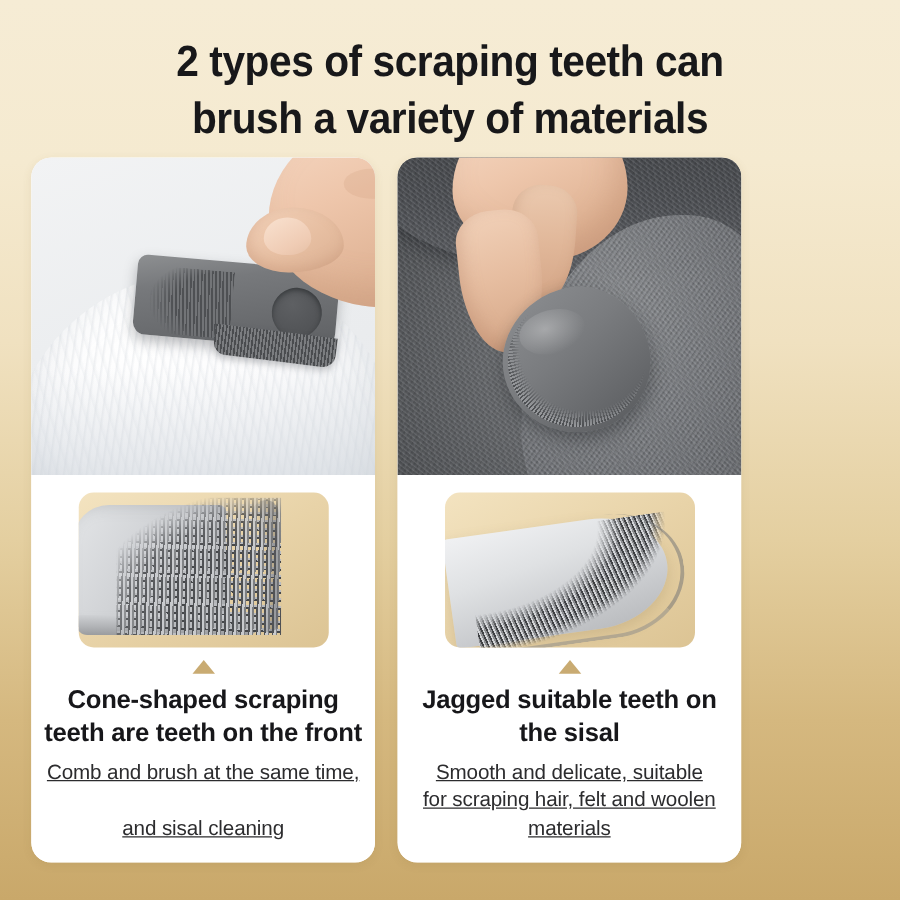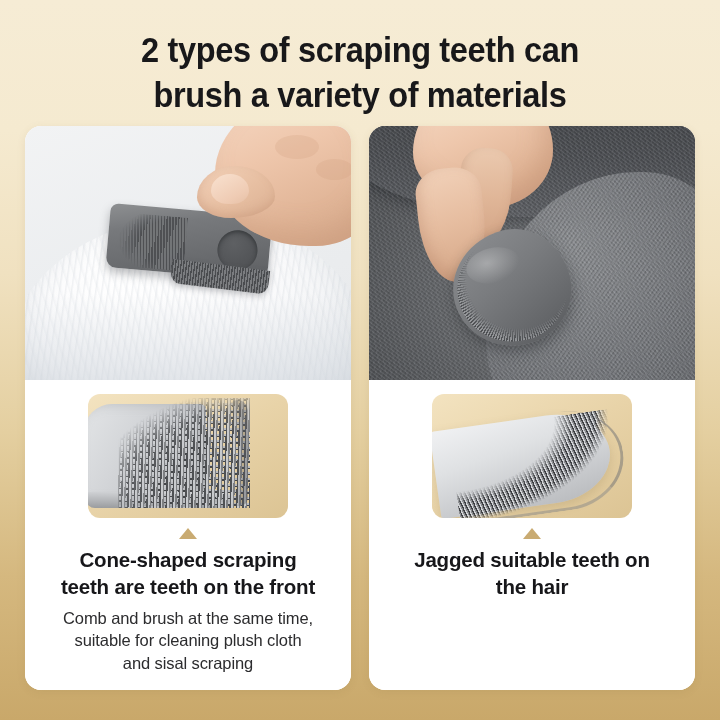--- a/index.html
+++ b/index.html
@@ -43,21 +43,21 @@
     transform: scaleX(0.93);
     transform-origin: center top;
   }
   .heading .line { display: block; white-space: nowrap; }
 
   
   .cards {
     position: absolute;
     top: 126px;
     left: 25px;
-    width: 670px;
+    width: 568px;
     height: 564px;
     display: flex;
     gap: 18px;
   }
   .card {
     position: relative;
     width: 326px;
     height: 564px;
     background: #ffffff;
     border-radius: 16px;
@@ -501,20 +501,21 @@
     line-height: 1.3;
     letter-spacing: -0.2px;
   }
   .cap-sub {
     margin-top: 7px;
     color: #2c2c2e;
     font-family: "Liberation Sans Narrow", "Liberation Sans", sans-serif;
     font-size: 16.5px;
     line-height: 1.34;
     letter-spacing: -0.1px;
+    text-decoration: underline;
   }
 </style>
 </head>
 <body>
 
 <div class="poster">
 
   <div class="heading">
     <span class="line">2 types of scraping teeth can</span>
     <span class="line">brush a variety of materials</span>
@@ -559,22 +560,22 @@
 
         <div class="pointer"></div>
 
         <div class="caption">
           <div class="cap-title">
             <span>Cone-shaped scraping</span><br>
             <span>teeth are teeth on the front</span>
           </div>
           <div class="cap-sub">
             <span>Comb and brush at the same time,</span><br>
-            <span>suitable for cleaning plush cloth</span><br>
-            <span>and sisal scraping</span>
+            <br>
+            <span>and sisal cleaning</span>
           </div>
         </div>
       </div>
     </div>
 
     <div class="card">
 
       <div class="photo photo-felt">
         <div class="felt-rim"></div>
         <div class="felt-mound"></div>
@@ -601,20 +602,25 @@
             <div class="jag-teeth"></div>
             <div class="jag-rib"></div>
           </div>
         </div>
 
         <div class="pointer"></div>
 
         <div class="caption">
           <div class="cap-title">
             <span>Jagged suitable teeth on</span><br>
-            <span>the hair</span>
+            <span>the sisal</span>
+          </div>
+          <div class="cap-sub">
+            <span>Smooth and delicate, suitable</span><br>
+            <span>for scraping hair, felt and woolen</span><br>
+            <span>materials</span>
           </div>
         </div>
       </div>
     </div>
 
   </div>
 </div>
 
 </body></html>

